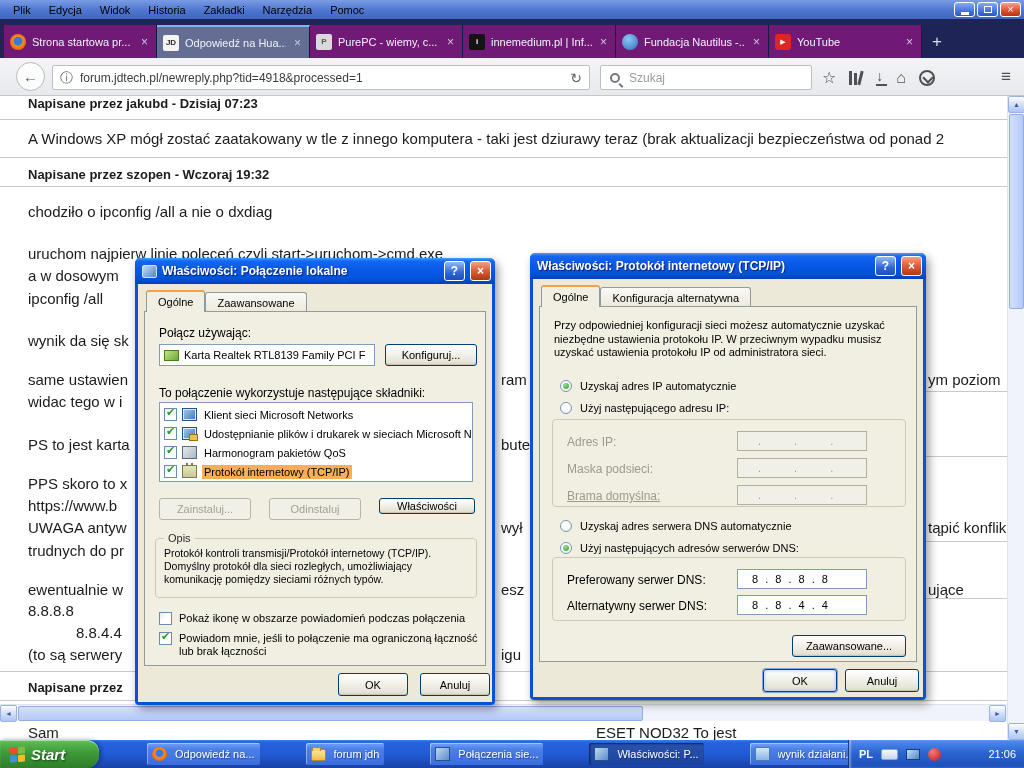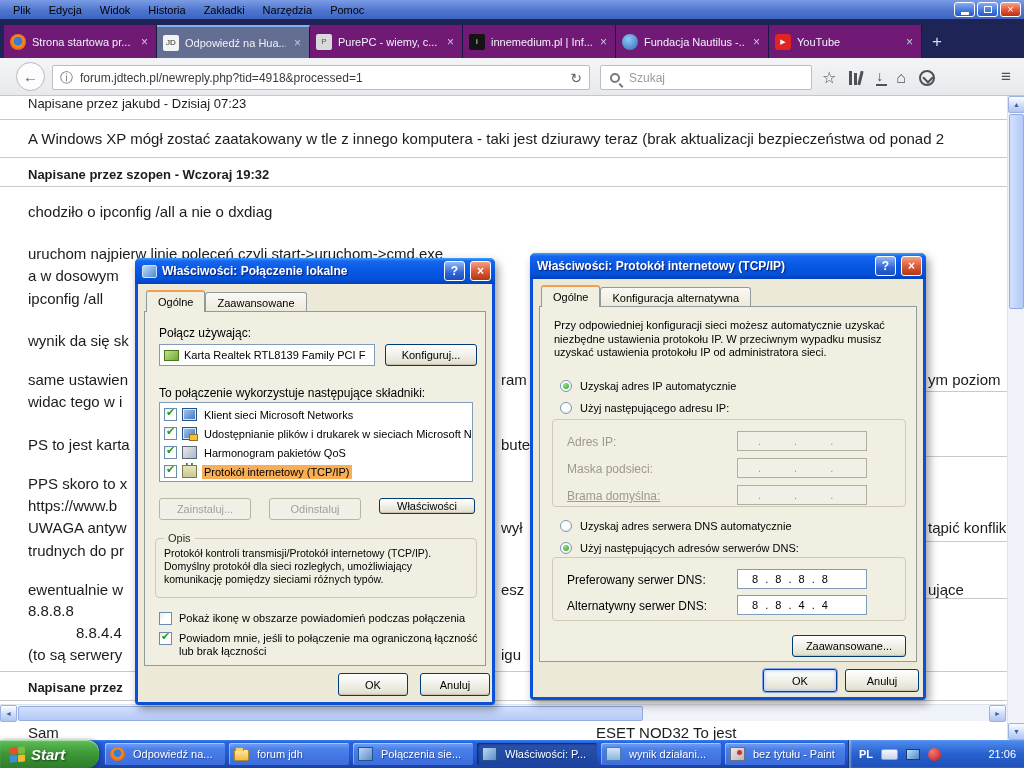--- a/index.html
+++ b/index.html
@@ -23,21 +23,21 @@
   
   .tabbar{position:absolute;left:0;top:19px;width:1024px;height:39px;background:#1E2456;
     display:flex;align-items:flex-end;padding-left:4px;z-index:20;}
   .tabs-host{display:flex;align-items:flex-end;height:33px;}
   .tab{width:153px;height:33px;background:#701a75;border-right:1px solid #151A43;
     display:flex;align-items:center;padding:0 6px;gap:6px;}
   .tab.active{background:#646D92;border-top:2px solid #7FB4F4;}
   .tab-label{flex:1;font-size:11px;color:#F1F3FA;white-space:nowrap;overflow:hidden;}
   .tab-close{color:#C6CADF;font-size:12px;padding:0 2px;}
   .fav{width:16px;height:16px;flex:0 0 16px;border-radius:2px;display:flex;align-items:center;
-    justify-content:center;font-size:8px;font-weight:normal;}
+    justify-content:center;font-size:8px;font-weight:bold;}
   .fav-firefox{border-radius:50%;background:radial-gradient(circle at 50% 45%,#3A7BD5 0 34%,#F78C1F 40%,#E4570F 85%);}
   .fav-jd{background:#F4F4F4;color:#2B2B2B;}
   .fav-purepc{background:#D9D9D9;color:#555;}
   .fav-innemedium{background:#141414;color:#EEE;}
   .fav-nautilus{border-radius:50%;background:radial-gradient(circle at 40% 32%,#8FC8F4,#2C6CB8);}
   .fav-youtube{background:#E02424;color:#FFF;font-size:7px;border-radius:3px;}
   .newtab{color:#D9DDED;font-size:17px;padding:0 10px 6px 10px;}
 
   
   .navbar{position:absolute;left:0;top:58px;width:1024px;height:38px;
@@ -157,21 +157,21 @@
     background:linear-gradient(180deg,#5FBF57 0%,#3E9A38 45%,#2E7D2A 100%);
     box-shadow:2px 0 4px rgba(0,20,60,.4),inset 0 1px 1px rgba(255,255,255,.5);}
   .start-label{color:#FFF;font-size:15px;font-weight:bold;font-style:italic;
     text-shadow:1px 1px 2px rgba(0,40,0,.7);}
   .start-flag{width:15px;height:15px;display:grid;grid-template-columns:7px 7px;
     grid-template-rows:7px 7px;gap:1px;transform:skewY(-4deg);}
   .start-flag i{display:block;border-radius:1px;}
   .tasks{flex:1;display:flex;gap:4px;align-items:center;padding-left:6px;overflow:hidden;}
   .task-btn{width:120px;height:22px;border-radius:2px;display:flex;align-items:center;gap:8px;
     padding:4px 5px;background:linear-gradient(180deg,#71A0F4,#4A7EE8 30%,#3C6FDD 95%);
-    box-shadow:inset 1px 1px 0 rgba(255,255,255,.4);}
+    box-shadow:inset 1px 1px 0 rgba(255,255,255,.4);margin-left:42px;}
   .task-btn.active{background:linear-gradient(180deg,#2A53AE,#1C449E);
     box-shadow:inset 1px 1px 2px rgba(0,0,40,.6);}
   .task-label{flex:1;font-size:11px;color:#FFF;white-space:nowrap;overflow:hidden;
     text-shadow:1px 1px 1px rgba(0,20,80,.5);}
   .ti{width:15px;height:14px;flex:0 0 15px;position:relative;}
   .ti-firefox{border-radius:50%;background:radial-gradient(circle at 50% 45%,#3A7BD5 0 32%,#F78C1F 40%,#E4570F 85%);}
   .ti-folder{height:12px;margin-top:2px;background:linear-gradient(180deg,#FFE79C,#F0BE4A);
     border:1px solid #B8891F;border-radius:1px 2px 2px 2px;}
   .ti-folder::before{content:"";position:absolute;left:0;top:-3px;width:7px;height:3px;
     background:#F7D36E;border:1px solid #B8891F;border-bottom:none;border-radius:2px 2px 0 0;}
@@ -270,21 +270,21 @@
           <i class="b3"></i>
         </span>
       <span class="glyph-icon download">↓</span>
       <span class="glyph-icon">⌂</span>
       <span class="pocket"></span>
     </div>
     <span class="hamburger">≡</span>
   </div>
 
   <div class="content" id="content">
-      <span class="frag" style="left: 28px; top: 1px; font-size: 13px; font-weight: normal;">Napisane przez jakubd - Dzisiaj 07:23</span>
+      <span class="frag" style="left: 28px; top: 1px; font-size: 13px; font-weight: bold;">Napisane przez jakubd - Dzisiaj 07:23</span>
       <span class="frag" style="left: 28px; top: 34px; font-size: 15px;">A Windows XP mógł zostać zaatakowany w tle z innego komputera - taki jest dziurawy teraz (brak aktualizacji bezpieczeństwa od ponad 2</span>
       <span class="frag" style="left: 28px; top: 72px; font-size: 13px; font-weight: bold;">Napisane przez szopen - Wczoraj 19:32</span>
       <span class="frag" style="left: 28px; top: 107px; font-size: 15px;">chodziło o ipconfig /all a nie o dxdiag</span>
       <span class="frag" style="left: 28px; top: 149px; font-size: 15px;">uruchom najpierw linie poleceń czyli start-&gt;uruchom-&gt;cmd.exe</span>
       <span class="frag" style="left: 28px; top: 171px; font-size: 15px;">a w dosowym</span>
       <span class="frag" style="left: 28px; top: 194px; font-size: 15px;">ipconfig /all</span>
       <span class="frag" style="left: 28px; top: 236px; font-size: 15px;">wynik da się sk</span>
       <span class="frag" style="left: 28px; top: 275px; font-size: 15px;">same ustawien</span>
       <span class="frag" style="left: 501px; top: 275px; font-size: 15px;">ram</span>
       <span class="frag" style="left: 928px; top: 275px; font-size: 15px;">ym poziom</span>

